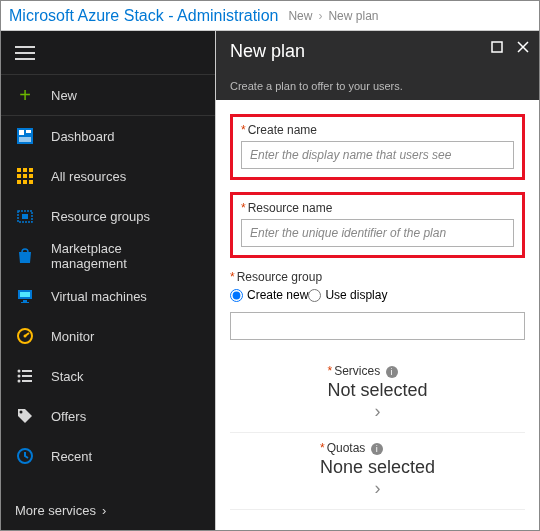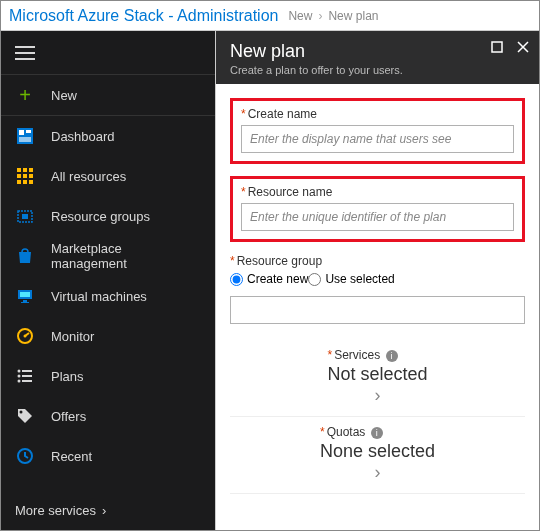--- a/index.html
+++ b/index.html
@@ -14,21 +14,21 @@
   .sidebar-row .icon { width: 20px; height: 20px; margin-right: 16px; display: flex; align-items: center; justify-content: center; }
   .sidebar-sep { height: 1px; background: #333; margin: 0; }
   .hamburger { height: 44px; display: flex; align-items: center; padding: 0 14px; border-bottom: 1px solid #333; }
   .hamburger .lines { width: 20px; height: 14px; display: flex; flex-direction: column; justify-content: space-between; }
   .hamburger .lines div { height: 2px; background: #d8d8d8; }
   .new-plus { color: #6bb700; font-size: 20px; font-weight: 300; }
   .more-services { display: flex; align-items: center; padding: 12px 14px; font-size: 13px; cursor: pointer; gap: 6px; }
   .blade { flex: 1; background: #fff; display: flex; flex-direction: column; border-left: 1px solid #ccc; }
   .blade-header { background: #2d2d2e; color: #fff; padding: 10px 14px 8px 14px; position: relative; }
   .blade-title { font-size: 18px; font-weight: 300; }
-  .blade-sub { font-size: 11px; color: #bbb; margin-top: 2px; }
+  .blade-sub { font-size: 11px; color: #bbb; margin-top: 18px; }
   .blade-controls { position: absolute; right: 10px; top: 10px; display: flex; gap: 14px; color: #fff; }
   .blade-controls span { cursor: pointer; font-size: 13px; }
   .blade-body { padding: 14px 14px; overflow-y: auto; position: relative; }
   .field { margin-bottom: 16px; }
   .field-label { font-size: 12px; color: #333; margin-bottom: 4px; }
   .req { color: #d83b01; margin-right: 2px; }
   .text-input { width: 100%; height: 28px; border: 1px solid #b1b1b1; padding: 4px 8px; font-size: 12px; font-style: italic; color: #888; }
   .text-input::placeholder { font-style: italic; color: #888; }
   .highlight-box { border: 3px solid #e81123; padding: 6px 8px 8px 8px; margin-bottom: 12px; }
   .radio-row { display: flex; align-items: center; margin-top: 4px; font-size: 12px; }
@@ -146,21 +146,21 @@
       <span class="icon">
         <svg width="18" height="18" viewBox="0 0 18 18">
           <circle cx="3" cy="4" r="1.5" fill="#d8d8d8"></circle>
             <rect x="6" y="3" width="10" height="2" fill="#d8d8d8"></rect>
           <circle cx="3" cy="9" r="1.5" fill="#d8d8d8"></circle>
             <rect x="6" y="8" width="10" height="2" fill="#d8d8d8"></rect>
           <circle cx="3" cy="14" r="1.5" fill="#d8d8d8"></circle>
             <rect x="6" y="13" width="10" height="2" fill="#d8d8d8"></rect>
         </svg>
       </span>
-      <span>Plans</span>
+      <span>Stack</span>
     </div>
 
     <div class="sidebar-row">
       <span class="icon">
         <svg width="18" height="18" viewBox="0 0 18 18">
             <path d="M2 2 L9 2 L16 9 L9 16 L2 9 Z" fill="#d8d8d8"></path>
             <circle cx="5" cy="5" r="1.5" fill="#1b1b1c"></circle>
           </svg>
       </span>
       <span>Offers</span>
@@ -214,21 +214,21 @@
 
       <div class="field">
         <div class="field-label"><span class="req">*</span><span>Resource group</span></div>
         <div class="radio-row">
           <label>
               <input type="radio" name="rg" checked="" style=""> 
               <span>Create new</span>
             </label>
           <label>
               <input type="radio" name="rg" style=""> 
-              <span>Use selected</span>
+              <span>Use display</span>
             </label>
         </div>
         <input class="empty-input" type="text" style="">
       </div>
 
       <div class="nav-field">
         <div class="left">
           <div class="lbl"><span class="req">*</span><span>Services</span> <span class="info-ic">i</span></div>
           <div class="val">Not selected</div>
         </div>

